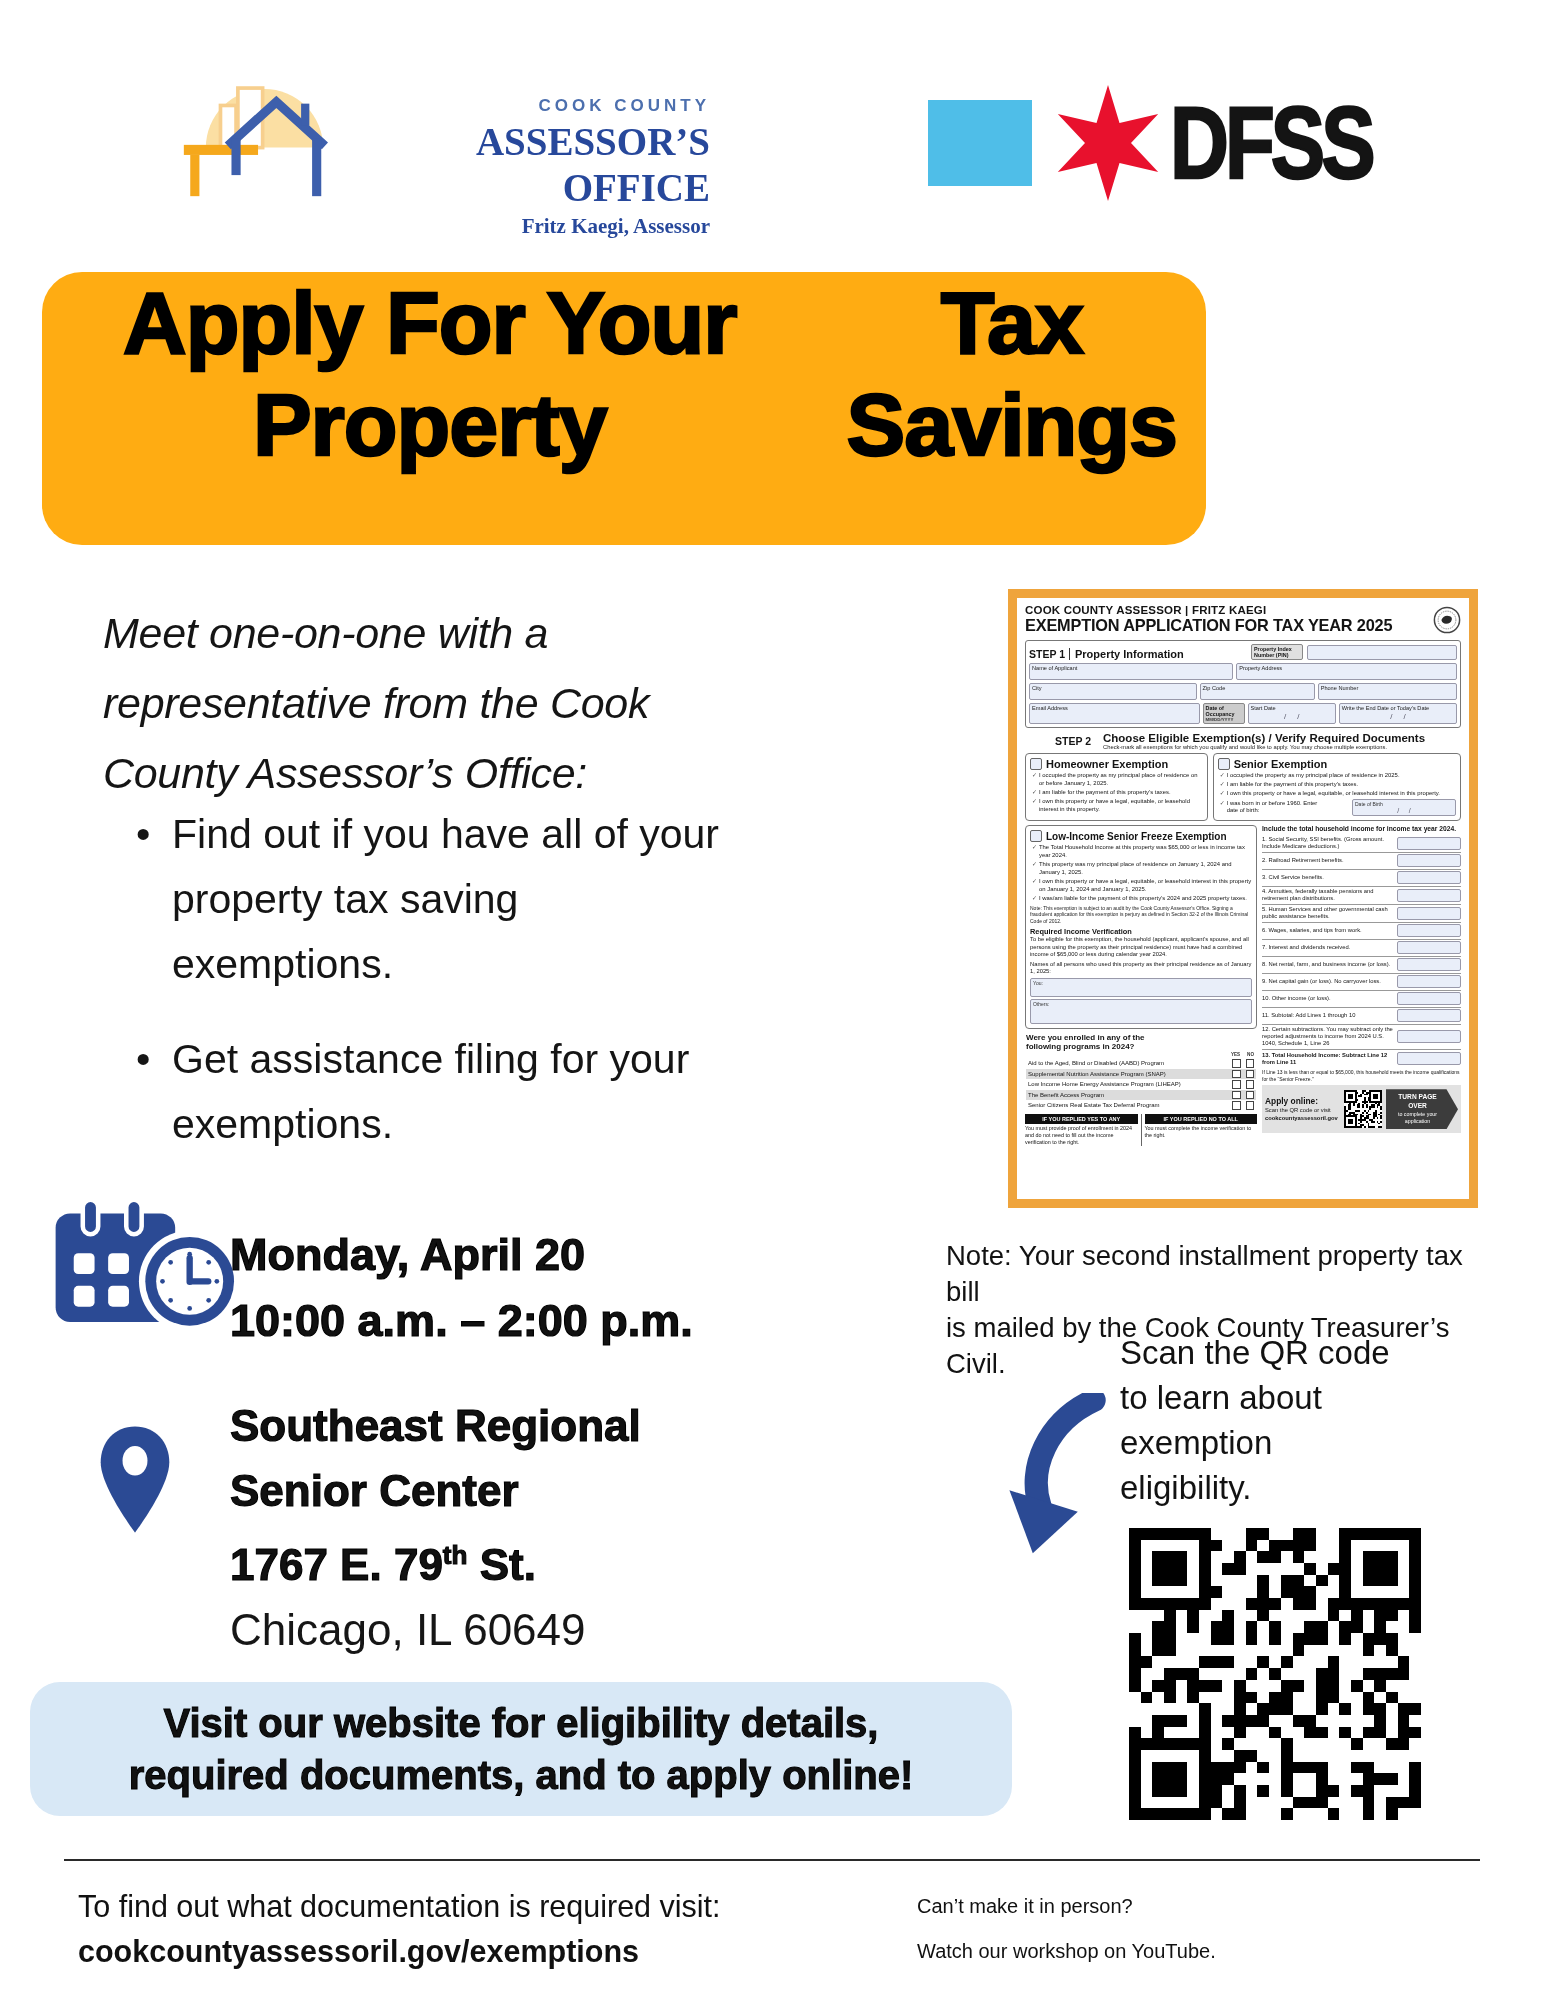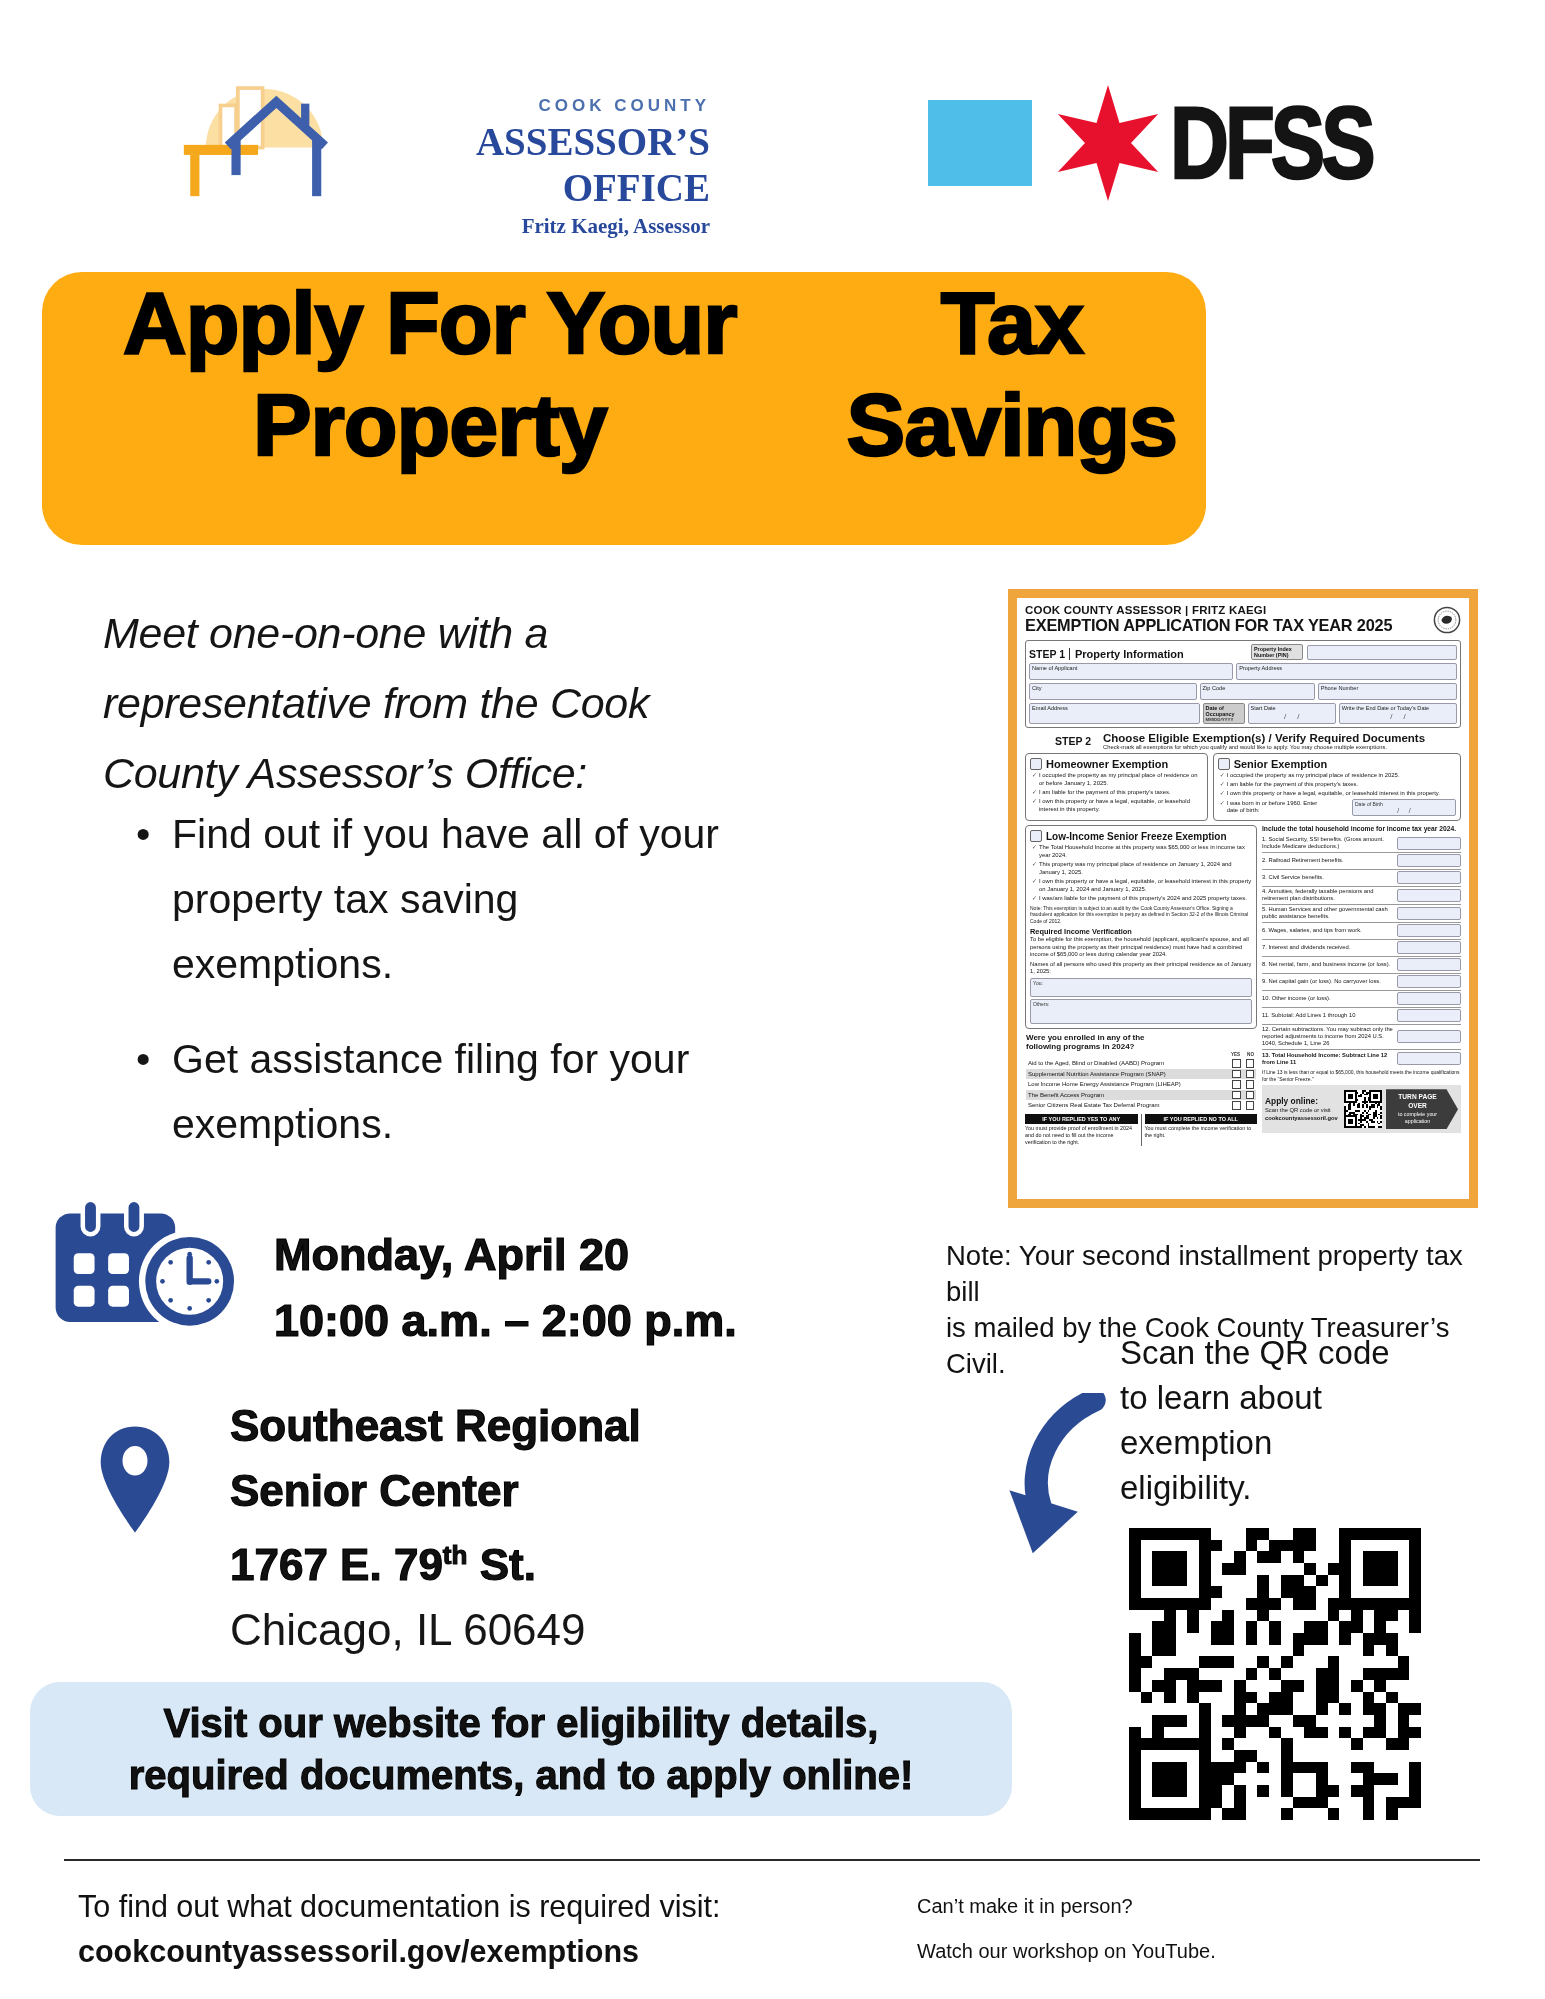--- a/index.html
+++ b/index.html
@@ -31,21 +31,21 @@
   
   .intro{position:absolute;left:103px;top:598px;font-size:43px;line-height:70px;color:#151515;
          letter-spacing:-0.3px;font-style:italic;}
   .bullets{position:absolute;left:172px;top:802px;font-size:41px;line-height:65px;color:#151515;}
   .bullet{position:relative;margin-bottom:30px;}
   .bullet .dot{position:absolute;left:-36px;top:0;}
 
   
   .cal-icon{position:absolute;left:52px;top:1196px;width:192px;height:138px;}
   .event-date{position:absolute;left:230px;top:1222px;font-size:45px;font-weight:bold;
-              line-height:66px;margin-left:44px;-webkit-text-stroke:1.2px #000;}
+              line-height:66px;-webkit-text-stroke:1.2px #000;}
   .pin-icon{position:absolute;left:96px;top:1413px;width:78px;height:133px;}
   .venue{position:absolute;left:230px;top:1393px;font-size:44px;font-weight:bold;
          line-height:65px;-webkit-text-stroke:1.1px #000;}
   .venue .city{font-weight:normal;-webkit-text-stroke:0;color:#161616;}
   .venue sup{font-size:26px;}
 
   
   .cta{position:absolute;left:30px;top:1682px;width:982px;height:134px;background:#D8E8F6;
        border-radius:30px;display:flex;flex-direction:column;justify-content:center;
        text-align:center;}

